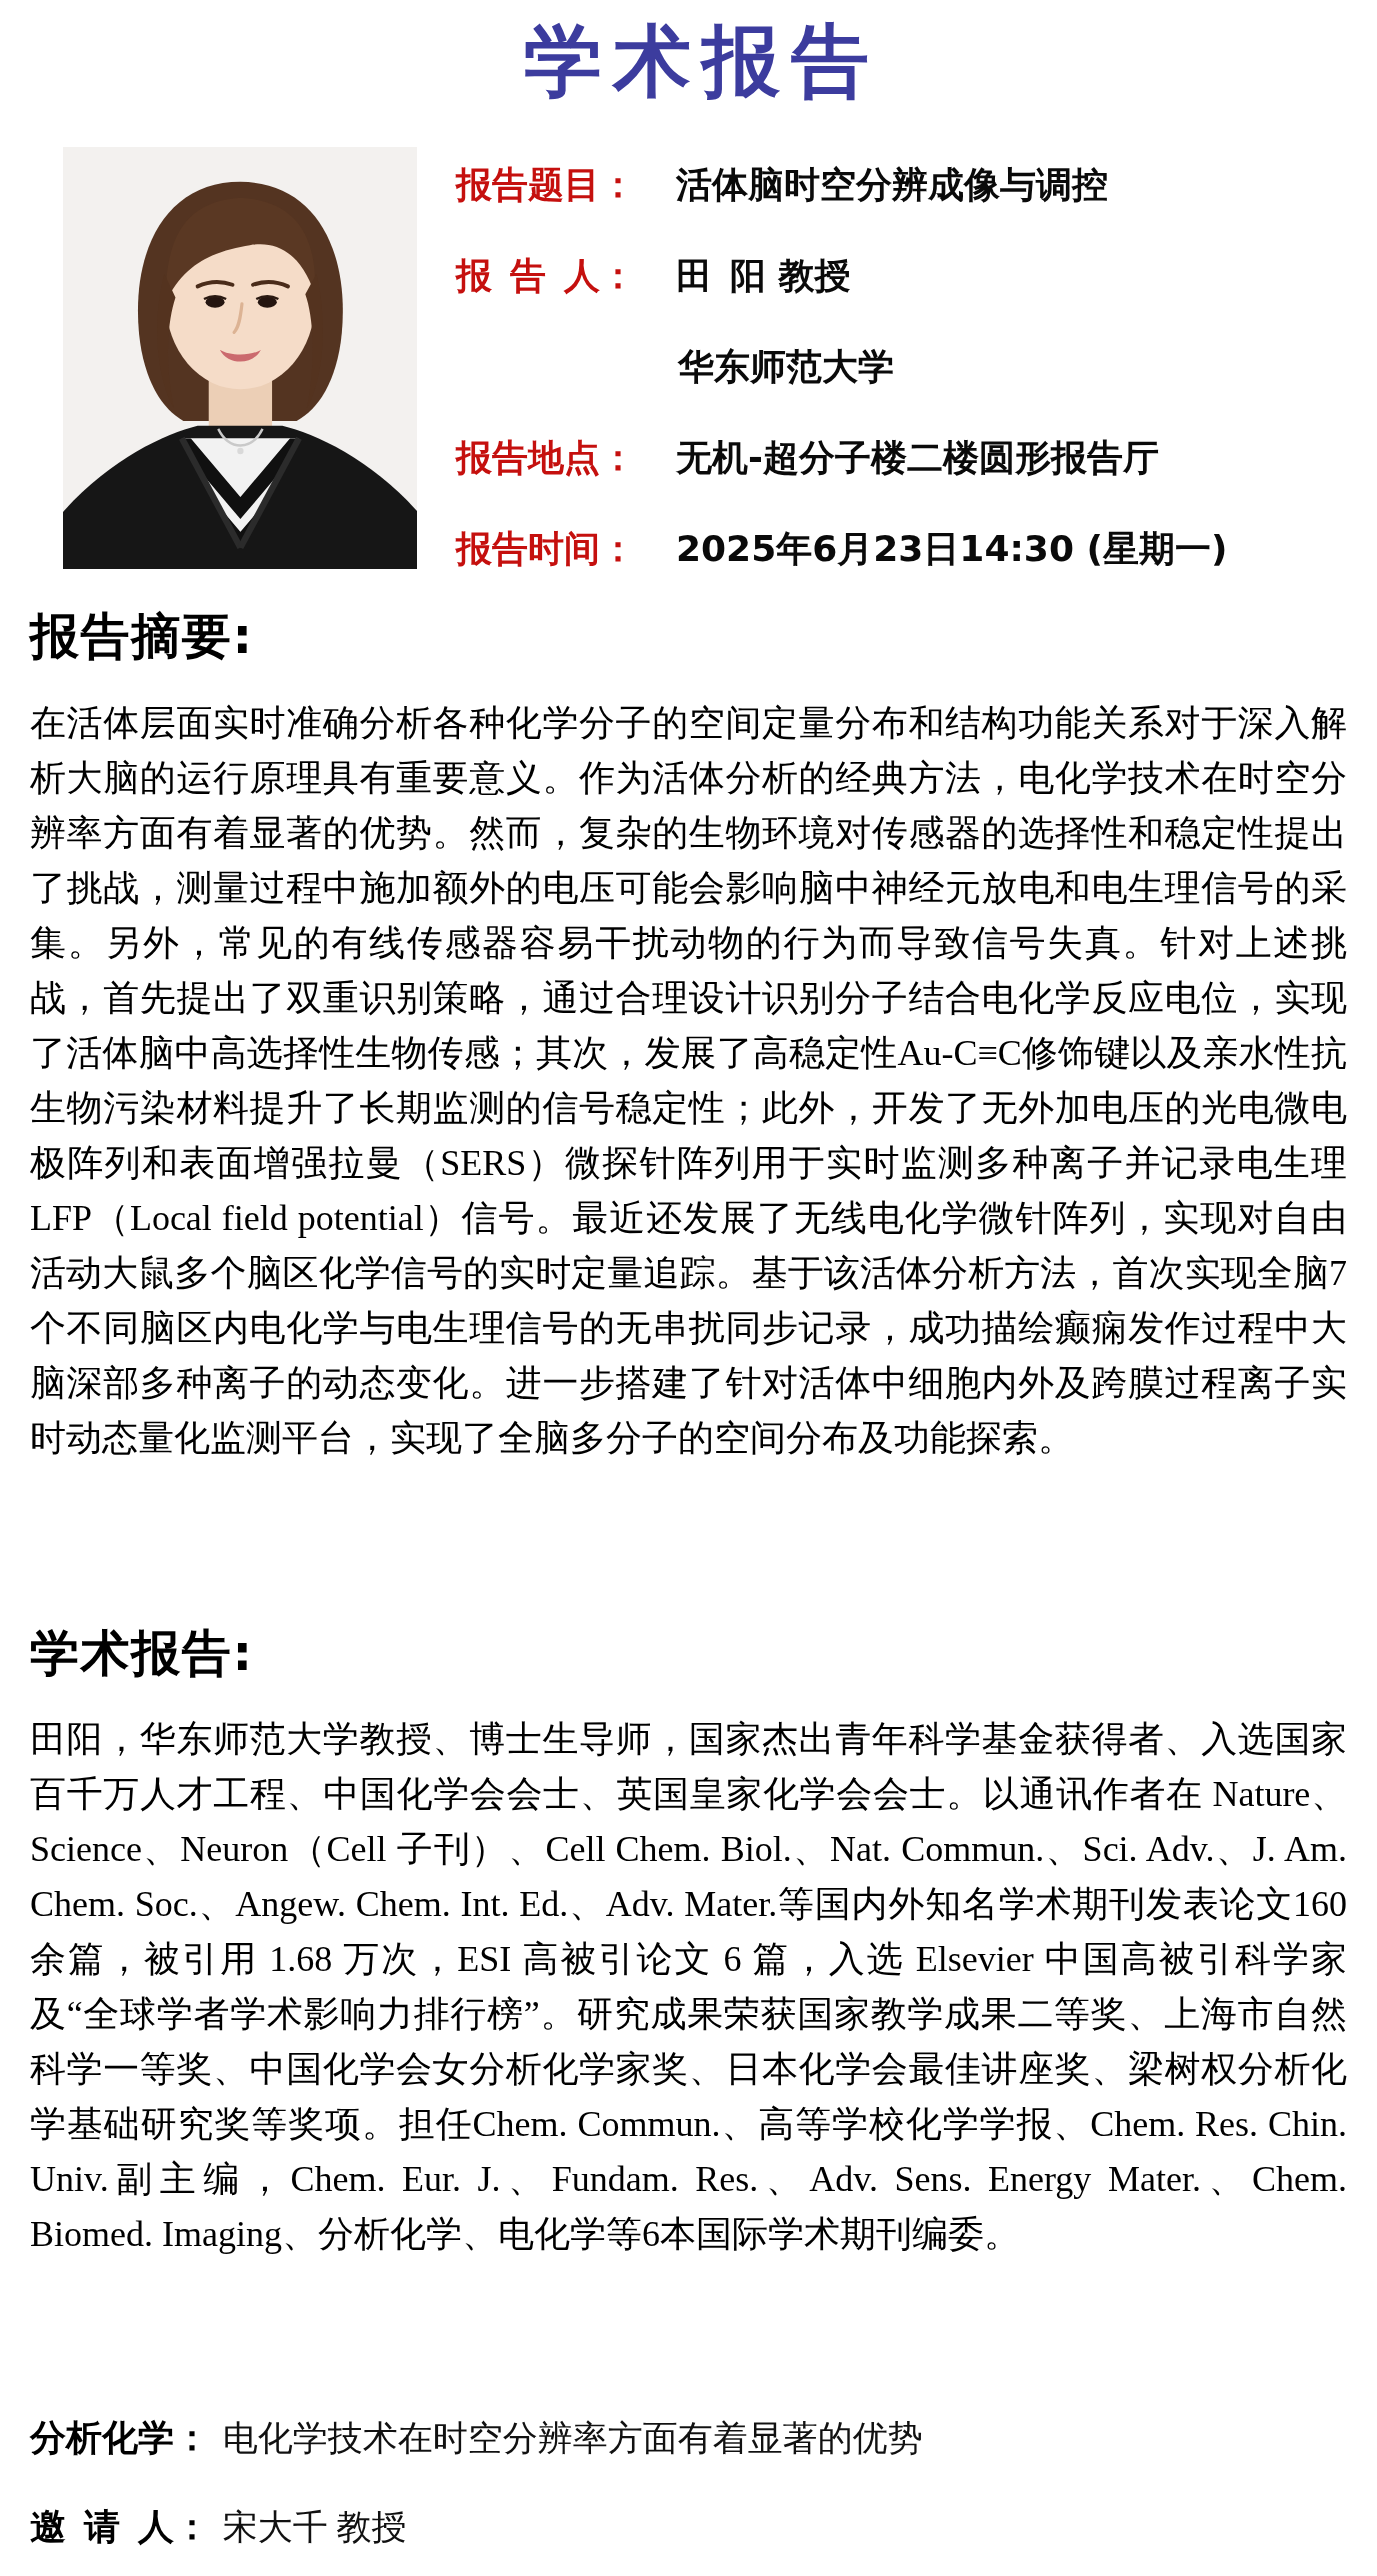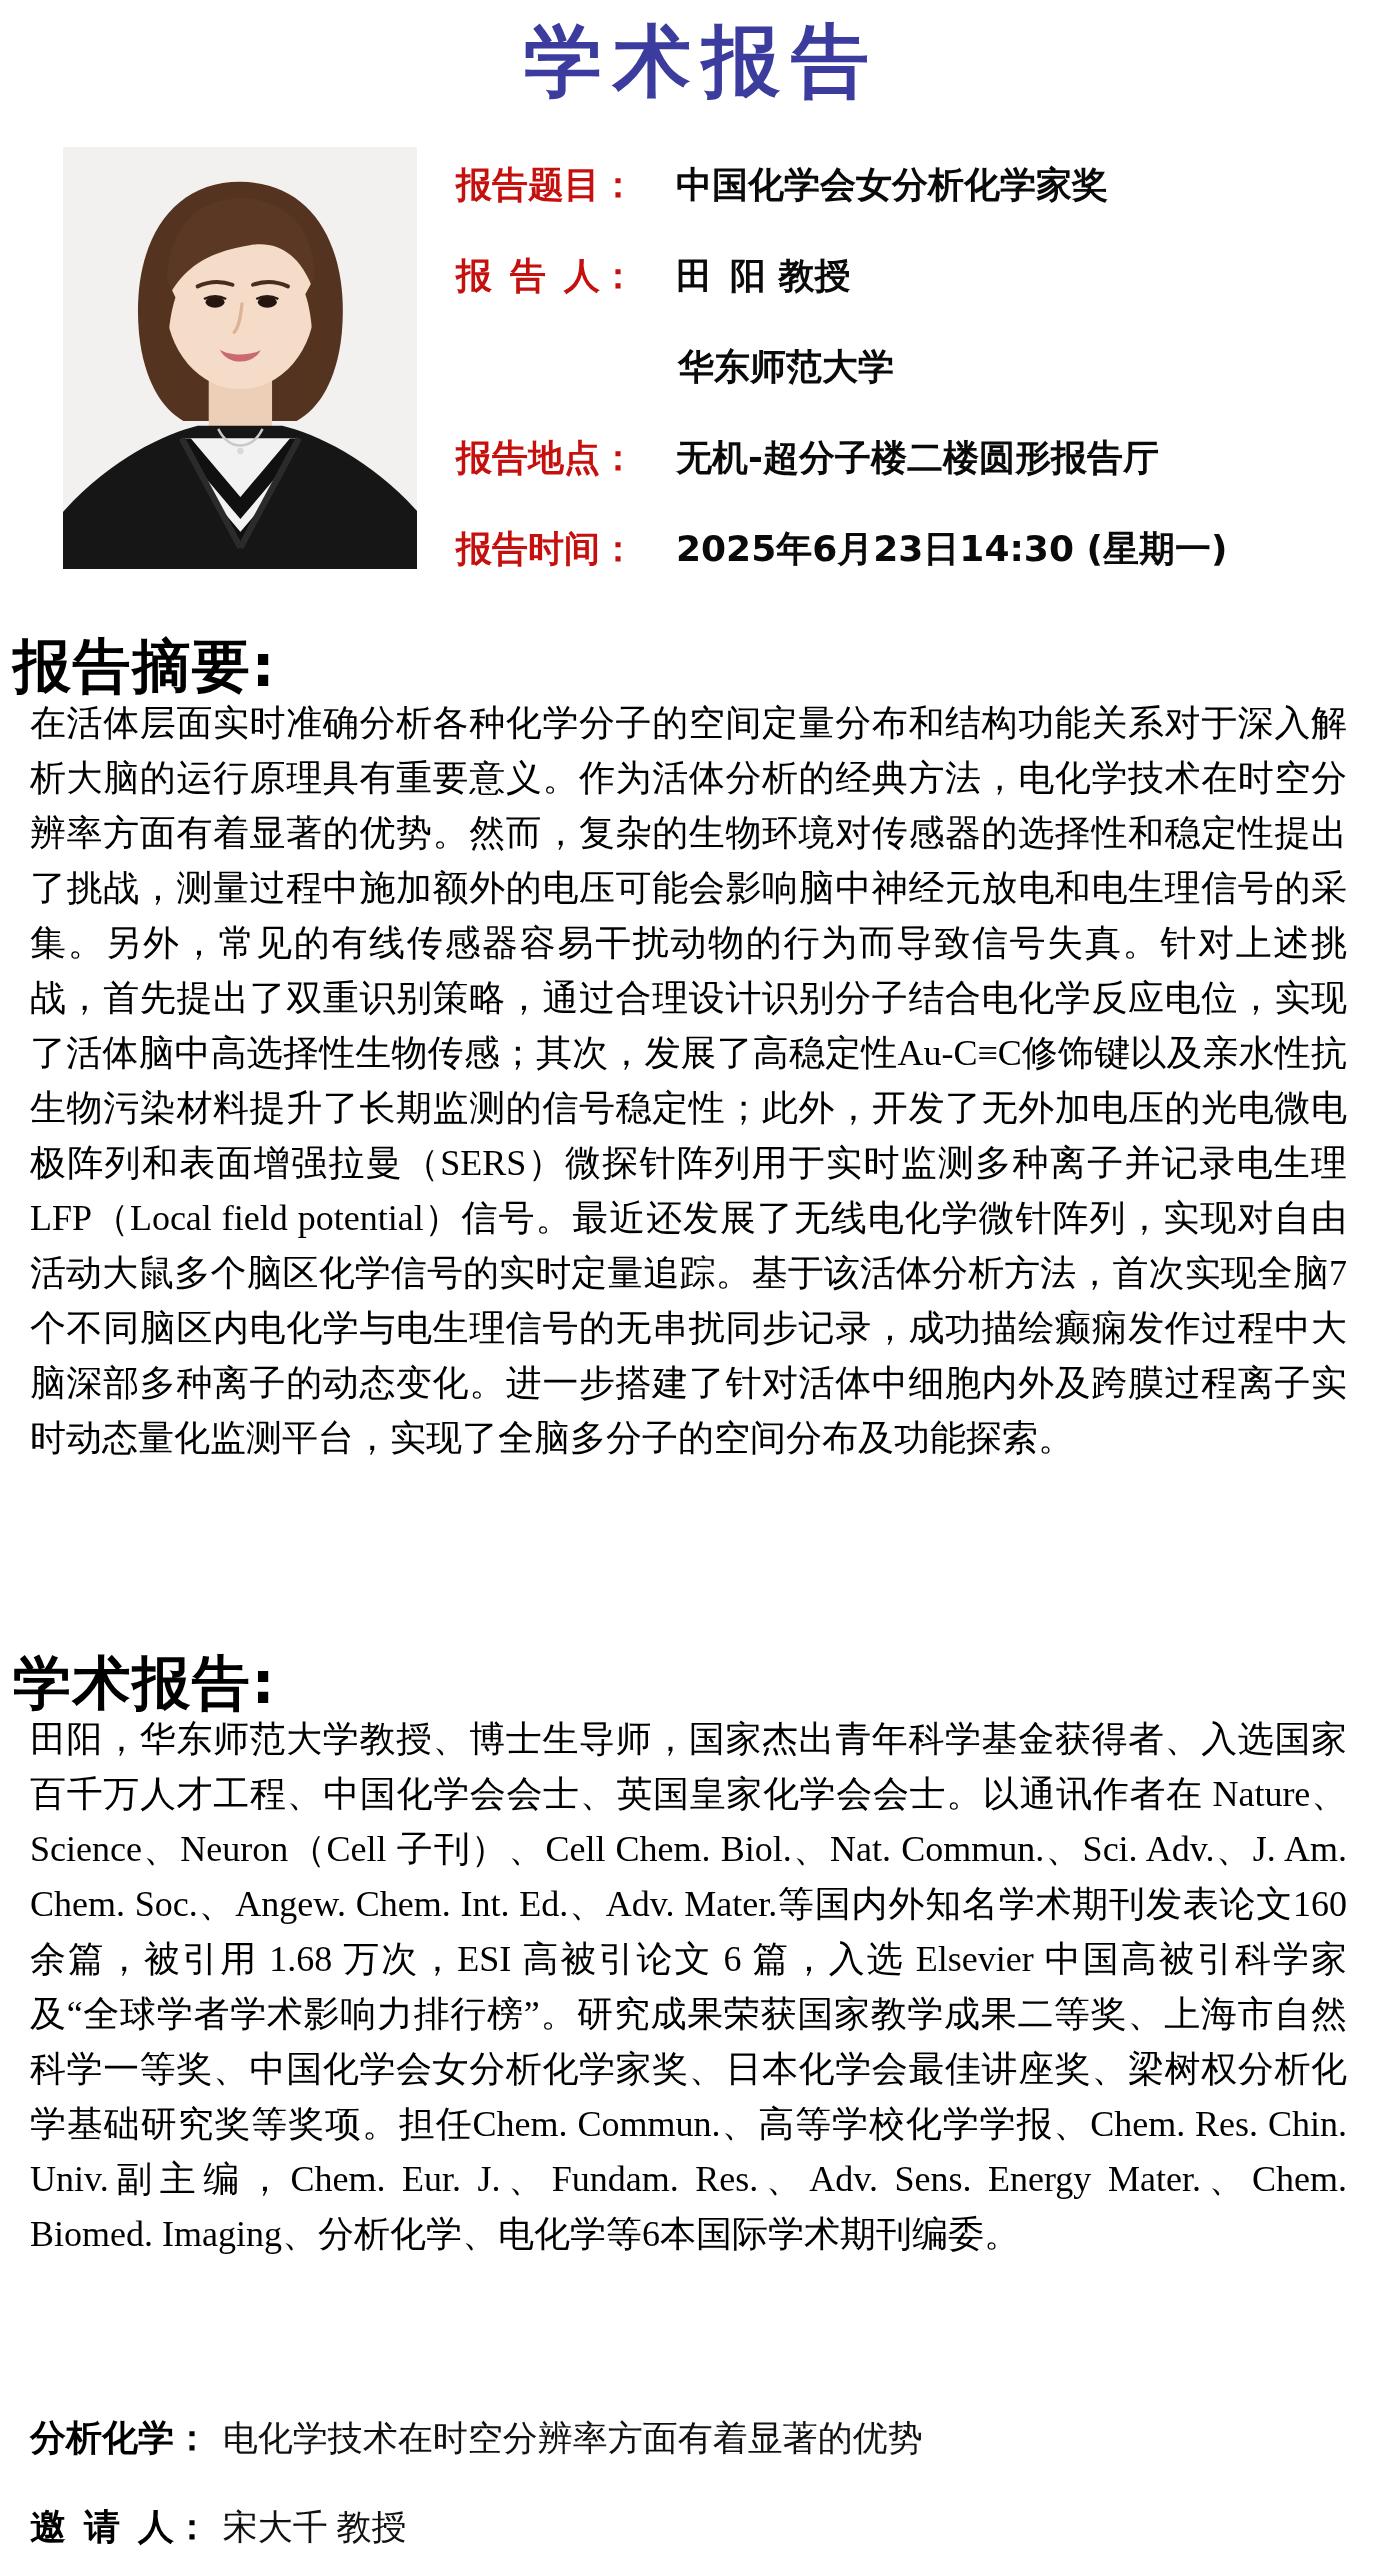--- a/index.html
+++ b/index.html
@@ -18,22 +18,22 @@
   }
   .info-row{
     position:absolute;left:456px;white-space:nowrap;
     font-size:36px;font-weight:700;line-height:51px;
     font-family:"DejaVu Sans", sans-serif;
   }
   .info-row .lbl{color:#c5100e;display:inline-block;}
   .info-row .val{color:#0a0a0a;margin-left:40px;display:inline-block;}
   .info-row.no-label .val{margin-left:222px;}
   .sec-heading{
-    position:absolute;left:13px;font-size:58px;font-weight:800;color:#000;
-    font-family:"DejaVu Sans", sans-serif;letter-spacing:1.6px;margin-top:24px;
+    position:absolute;left:30px;font-size:49px;font-weight:800;color:#000;
+    font-family:"DejaVu Sans", sans-serif;letter-spacing:1.6px;
   }
   .para{
     position:absolute;left:30px;width:1317px;
     font-family:"Liberation Serif", serif;
     font-size:36px;line-height:55px;color:#000;
     text-align:justify;
     margin-top:16px;
   }
   .footer-row{
     position:absolute;left:30px;white-space:nowrap;line-height:48px;
@@ -91,21 +91,21 @@
     </g>
     <path d="M150,368 L224,506" stroke="#2b2b2b" stroke-width="8" fill="none"></path>
     <path d="M298,368 L224,506" stroke="#2b2b2b" stroke-width="8" fill="none"></path>
 
     <path d="M196,356 C210,384 238,384 252,356" stroke="#c9c9c9" stroke-width="3" fill="none"></path>
     <circle cx="224" cy="384" r="4" fill="#d9d9d9"></circle>
   </svg>
 </div>
 
 <div class="info-row" style="top:159px;">
-  <span class="lbl">报告题目：</span><span class="val">中国化学会女分析化学家奖</span>
+  <span class="lbl">报告题目：</span><span class="val">活体脑时空分辨成像与调控</span>
 </div>
 <div class="info-row" style="top:250px;">
   <span class="lbl">报 告 人：</span><span class="val">田 阳 教授</span>
 </div>
 <div class="info-row no-label" style="top:341px;">
   <span class="val">华东师范大学</span>
 </div>
 <div class="info-row" style="top:432px;">
   <span class="lbl">报告地点：</span><span class="val">无机-超分子楼二楼圆形报告厅</span>
 </div>

